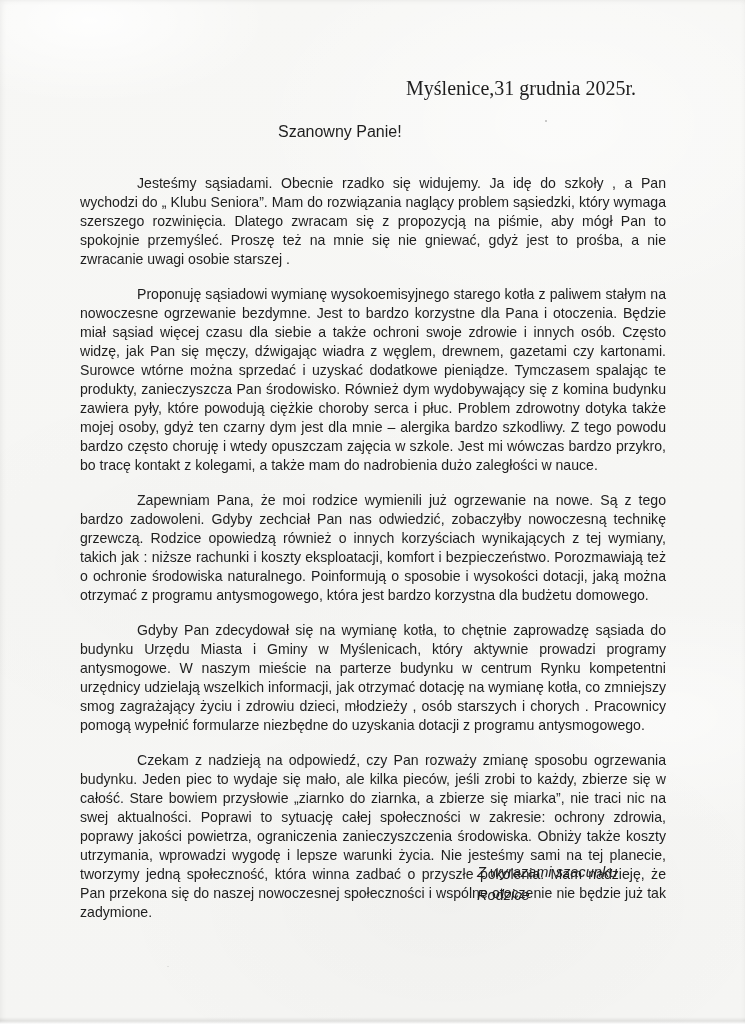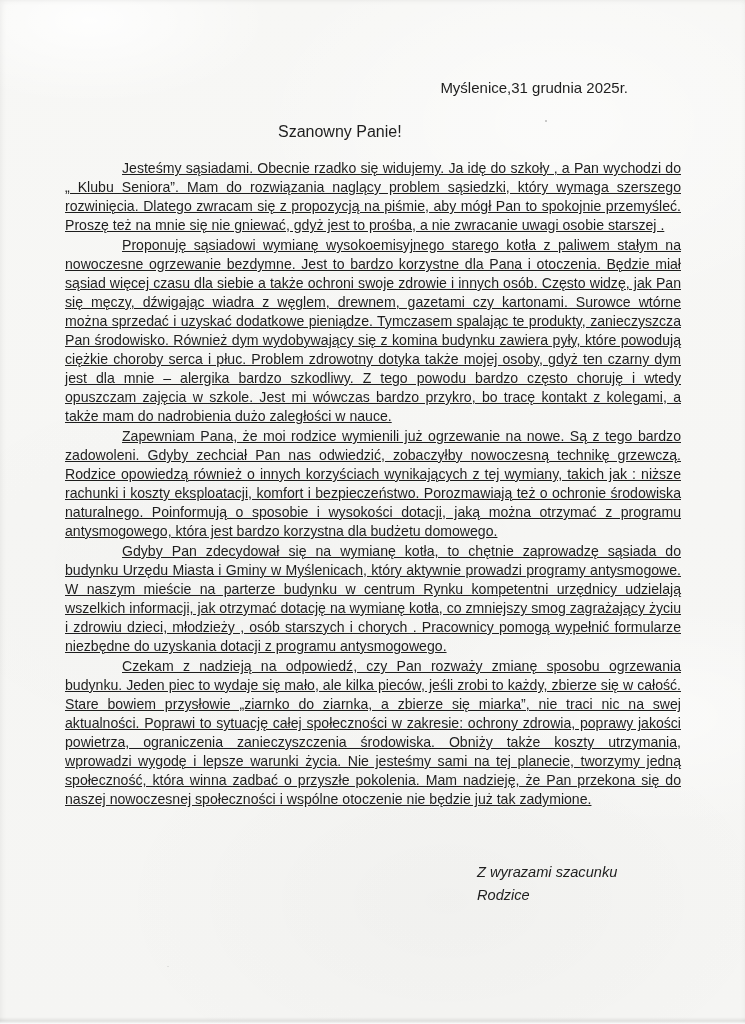--- a/index.html
+++ b/index.html
@@ -31,46 +31,46 @@
     content: "";
     position: absolute;
     left: 0; right: 0; bottom: 0;
     height: 7px;
     background: linear-gradient(to bottom, rgba(0,0,0,0) 0%, rgba(0,0,0,0.08) 55%, rgba(255,255,255,0.9) 100%);
     pointer-events: none;
   }
   .date-line {
     position: absolute;
     top: 78px;
-    right: 117px;
-    font-size: 15px;
+    right: 109px;
+    font-size: 20px;
     line-height: 20px;
     white-space: nowrap;
+    font-family: Liberation Serif, serif;
   }
   .salutation {
     position: absolute;
     top: 122px;
     left: 278px;
     font-size: 16px;
     line-height: 20px;
     white-space: nowrap;
   }
   .letter-body {
     position: absolute;
     top: 158px;
     left: 64px;
     width: 618px;
     font-size: 14.1px;
     line-height: 19px;
     text-align: justify;
   }
   .letter-body p {
-    margin: 1px;
+    margin: 16px;
     text-indent: 57px;
-    text-decoration: underline;
   }
   .closing-block {
     position: absolute;
     top: 861px;
     left: 477px;
     width: 200px;
     text-align: left;
     font-size: 14.6px;
     line-height: 23px;
     font-style: italic;

